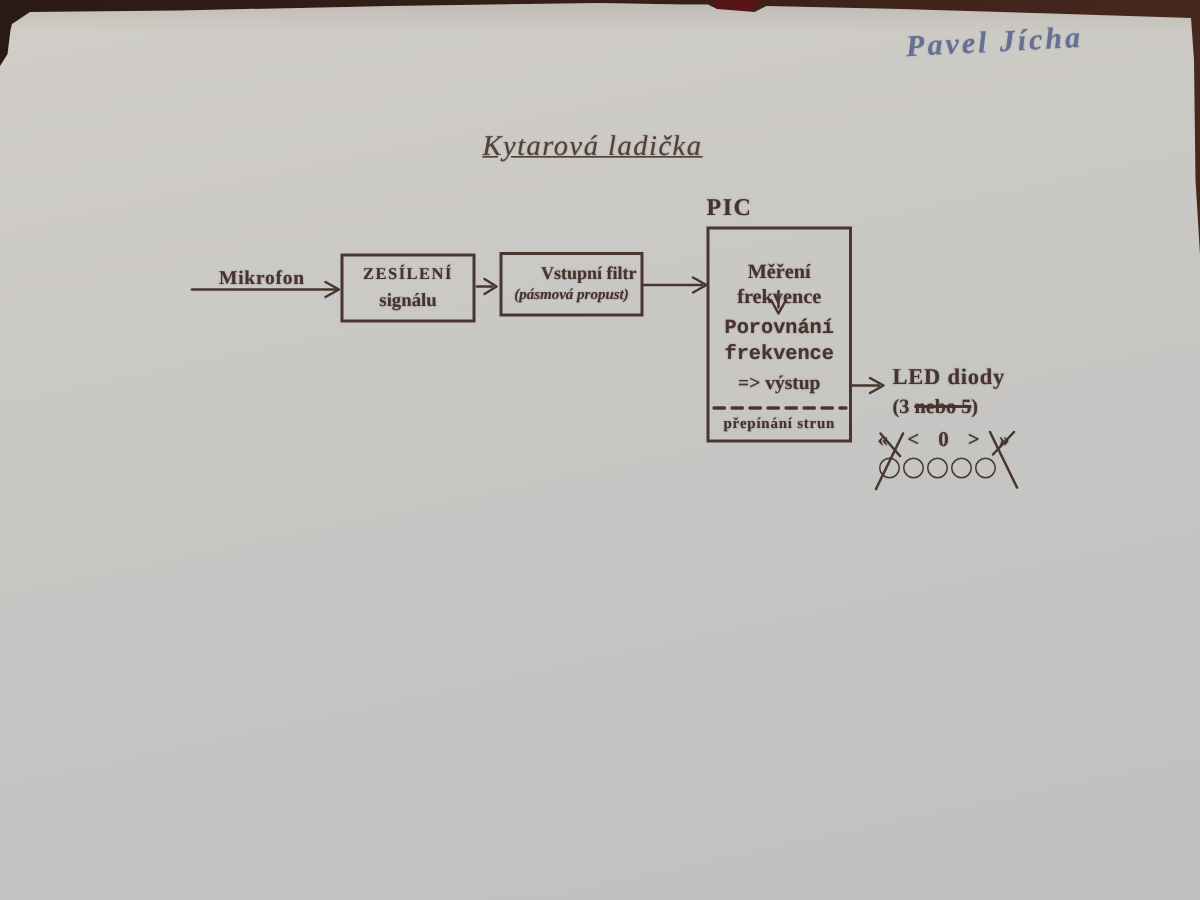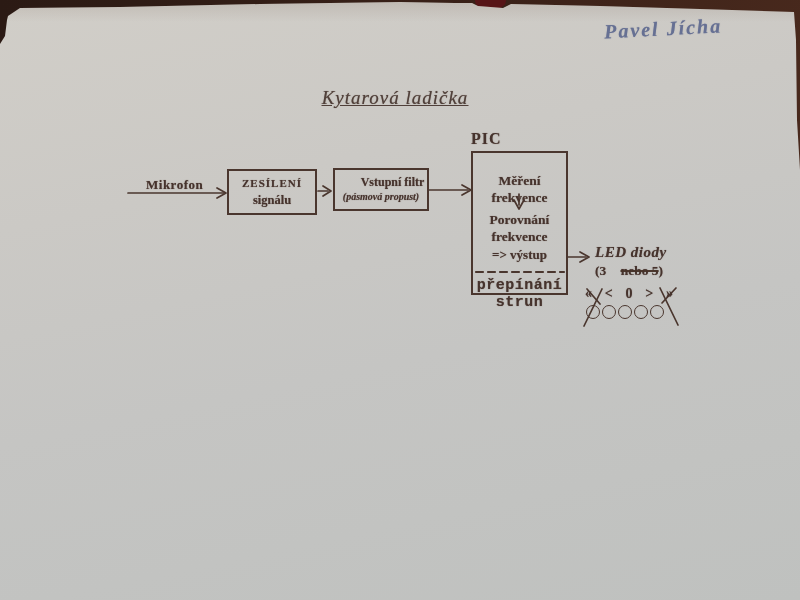--- a/index.html
+++ b/index.html
@@ -40,28 +40,28 @@
   .box-amp .l1 { font-size:11px; letter-spacing:1px; line-height:17px; }
   .box-amp .l2 { font-size:12.5px; line-height:17px;text-align:center; }
   .box-filter { left:333px; top:168px; width:92px; height:34px; padding-top:5px; }
   .box-filter .l1 { font-size:12px; line-height:15px;padding-left:23px; }
   .box-filter .l2 { font-size:10px; line-height:14px;font-style:italic; }
   .pic-label { left:471px; top:130px; width:97px; text-align:left;
     font-size:16px; font-weight:bold; letter-spacing:1px; }
   .box-pic { left:471px; top:151px; width:93px; height:140px; }
   .box-pic > div { position:absolute; left:0; right:0; text-align:center; }
   .pic-measure { top:3px;  font-size:13.5px; line-height:17px;margin-top:16px; }
-  .pic-compare { top:58px; font-size:13.5px; line-height:17px; }
+  .pic-compare { top:58px; font-size:13.5px; line-height:17px;font-family:Liberation Mono, monospace; }
   .pic-output  { top:94px; font-size:13px; }
-  .pic-footer  { top:124px; font-size:15px; letter-spacing:0.5px;font-family:Liberation Mono, monospace; }
+  .pic-footer  { top:124px; font-size:10px; letter-spacing:0.5px; }
   .led-label { left:595px; top:243px; font-weight:bold; }
-  .led-label .l1 { font-size:15px; line-height:19px; letter-spacing:0.5px;font-style:italic; }
+  .led-label .l1 { font-size:15px; line-height:19px; letter-spacing:0.5px; }
   .led-label .l2 { font-size:13.5px; line-height:18px; }
   .struck { text-decoration:line-through; text-decoration-thickness:2px;
-    text-decoration-color:rgba(70,50,40,0.9);margin-left:11px; }
+    text-decoration-color:rgba(70,50,40,0.9); }
   .symbols { left:585px; top:286px; width:88px; display:flex;
     justify-content:space-between; font-weight:bold; font-size:14px; }
   .leds { left:586px; top:305px; display:flex; gap:2px; }
   .led { width:12px; height:12px; border:1.7px solid #4a362e; border-radius:50%; }
   .ink-lines { position:absolute; inset:0; pointer-events:none; }
   .ink-lines path { stroke:#4a362e; stroke-width:1.7; fill:none;
     stroke-linecap:round; stroke-linejoin:round; }
   .ink-lines path.dashed { stroke-width:2.2; stroke-dasharray:7 5; }
 </style>
 </head>

